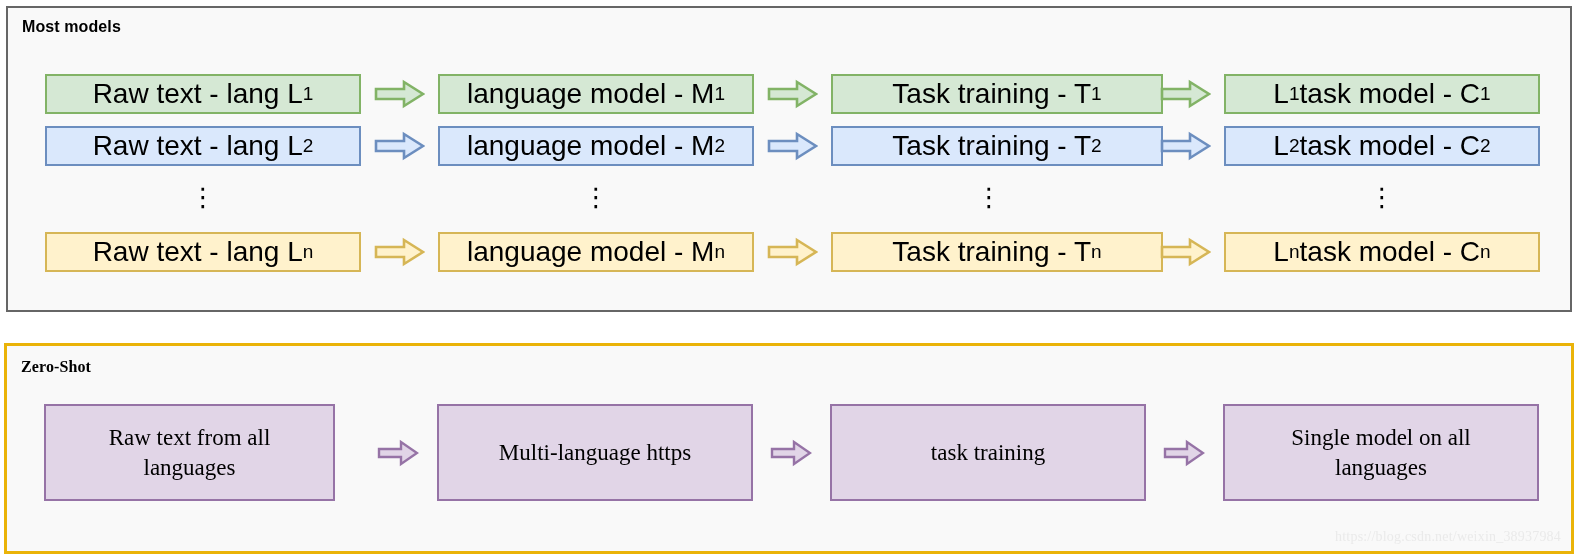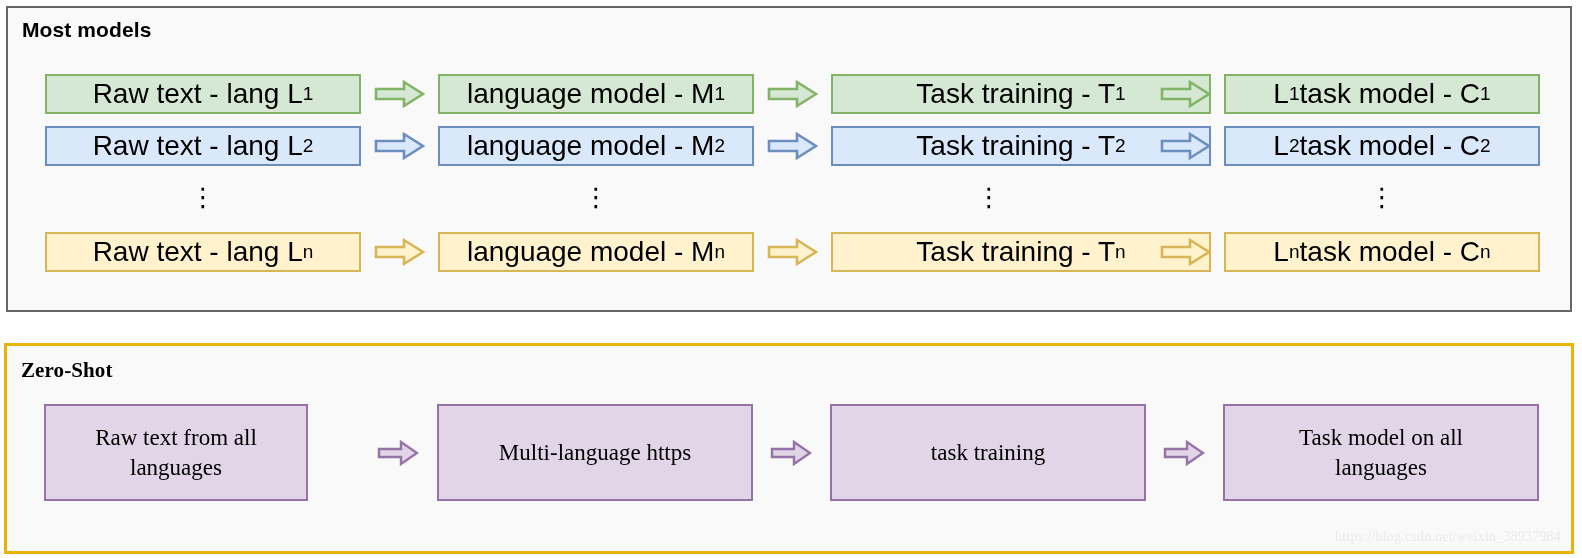--- a/index.html
+++ b/index.html
@@ -20,21 +20,21 @@
     border:2px solid #666666;
   }
   #panel-zero{
     left:4px; top:343px; width:1570px; height:211px;
     border:3px solid #eab308;
     font-family:Liberation Serif, serif;
   }
   .panel-title{
     position:absolute;
     font-weight:bold;
-    font-size:21px;
+    font-size:16px;
     color:#000000;
     letter-spacing:.1px;
     white-space:nowrap;
   }
   #panel-most .panel-title{ left:14px; top:10px; }
   #panel-zero .panel-title{ left:14px; top:12px; }
 
   
   .row{
     position:absolute;
@@ -55,21 +55,21 @@
     color:#000000;
     line-height:1.12;
     text-align:center;
     white-space:nowrap;
   }
   .cell sub{ font-size:.68em; line-height:0; }
 
   
   .col0{ left:37px;  width:316px; }
   .col1{ left:430px; width:316px; }
-  .col2{ left:823px; width:380px; }
+  .col2{ left:823px; width:332px; }
   .col3{ left:1216px;width:316px; }
 
   .arr0{ left:366px; }
   .arr1{ left:759px; }
   .arr2{ left:1152px;}
 
   
   .arrow{
     position:absolute;
     width:51px;height:30px;
@@ -105,21 +105,21 @@
     display:flex;
     align-items:center;
     justify-content:center;
     text-align:center;
     font-size:23px;
     color:#000000;
     line-height:1.28;
     padding:0 8px;
   }
   .zcell sub{ font-size:.68em; line-height:0; }
-  .zcol0{ left:37px;  width:264px; }
+  .zcol0{ left:37px;  width:291px; }
   .zcol1{ left:430px; width:316px; }
   .zcol2{ left:823px; width:316px; }
   .zcol3{ left:1216px;width:316px; }
   .zarr{ width:42px; height:30px; }
   .zarr svg{ width:42px; height:30px; display:block; }
   .zarr0{ left:370px; }
   .zarr1{ left:763px; }
   .zarr2{ left:1156px;}
 
   .watermark{
@@ -289,20 +289,20 @@
     </div>
 
     <div class="arrow zarr zarr2">
       <svg viewBox="0 0 42 30">
           <path d="M2,11 L24,11 L24,4 L40,15 L24,26 L24,19 L2,19 Z" fill="#e1d5e7" stroke="#9673a6" stroke-width="2.4" stroke-linejoin="miter"></path>
         </svg>
     </div>
 
     <div class="zcell zcol3">
       <div>
-        <div>Task model on all</div>
+        <div>Single model on all</div>
         <div>languages</div>
       </div>
     </div>
   </div>
 
   <div class="watermark">https://blog.csdn.net/weixin_38937984</div>
 </div>
 
 </body></html>

